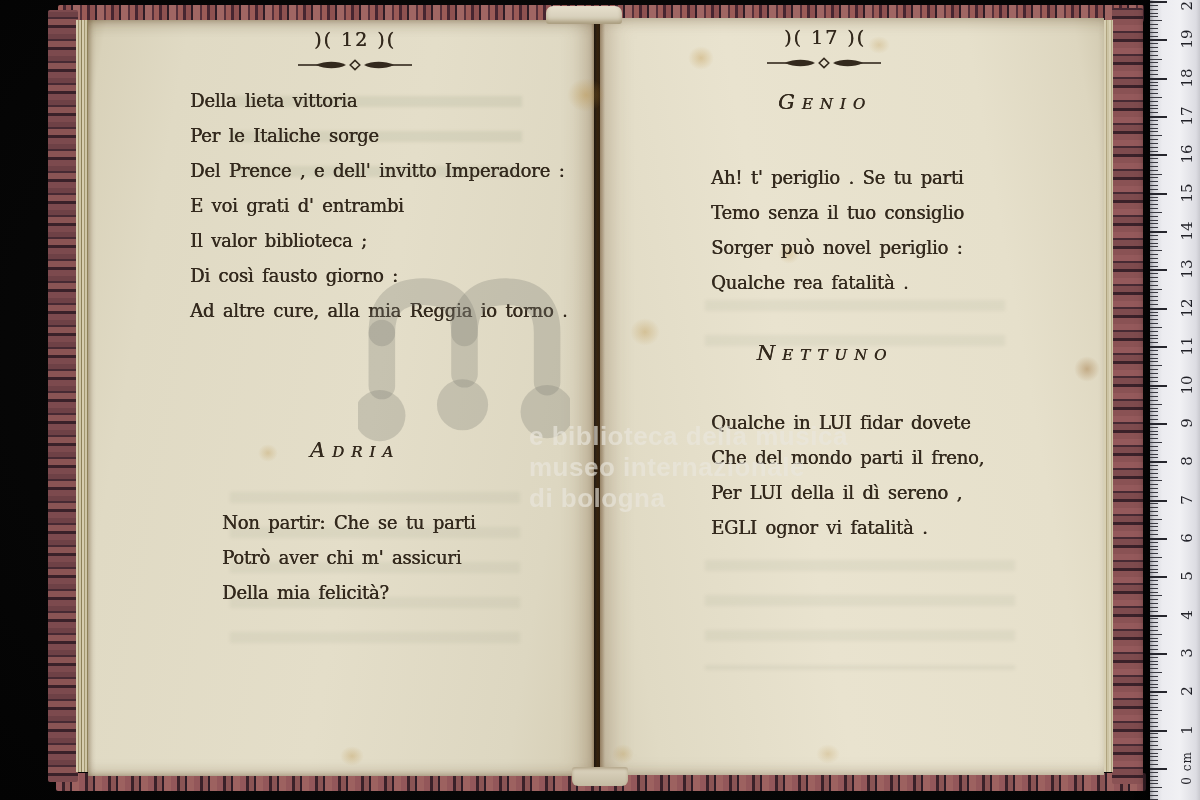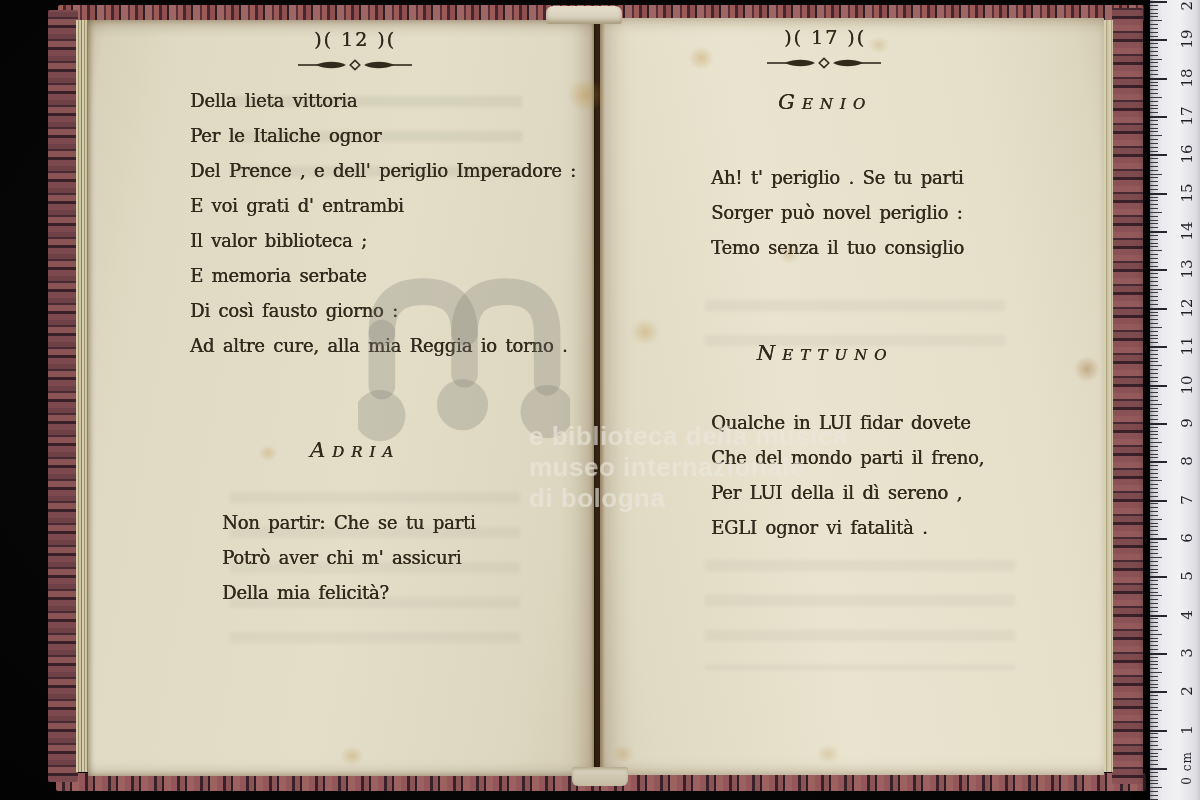--- a/index.html
+++ b/index.html
@@ -106,25 +106,24 @@
       <line x1="0" y1="7" x2="20" y2="7" stroke-width="1.6"></line>
       <path d="M18,7 C27,2.6 40,2.6 48,7 C40,11.4 27,11.4 18,7 Z" stroke-width="0"></path>
       <path d="M57,2.4 L61.8,7 L57,11.6 L52.2,7 Z" fill="none" stroke-width="1.5"></path>
       <path d="M66,7 C74,2.6 87,2.6 96,7 C87,11.4 74,11.4 66,7 Z" stroke-width="0"></path>
       <line x1="94" y1="7" x2="114" y2="7" stroke-width="1.6"></line>
     </g>
   </svg>
 
   <div class="stanza" style="left:190px;top:90px;">
     <div class="vline ink">Della lieta vittoria</div>
-    <div class="vline ink">Per le Italiche ognor</div>
-    <div class="vline ink">Del Prence , e dell' periglio Imperadore :</div>
+    <div class="vline ink">Per le Italiche sorge</div>
+    <div class="vline ink">Del Prence , e dell' invitto Imperadore :</div>
     <div class="vline ink">E voi grati d' entrambi</div>
     <div class="vline ink">Il valor biblioteca ;</div>
-    <div class="vline ink">E memoria serbate</div>
     <div class="vline ink">Di così fausto giorno :</div>
     <div class="vline ink">Ad altre cure, alla mia Reggia io torno .</div>
   </div>
 
   <div class="heading ink" style="left:190px;top:438px;width:330px;">Adria</div>
 
   <div class="stanza" style="left:222px;top:512px;">
     <div class="vline ink">Non partir: Che se tu parti</div>
     <div class="vline ink">Potrò aver chi m' assicuri</div>
     <div class="vline ink">Della mia felicità?</div>
@@ -139,22 +138,23 @@
       <path d="M57,2.4 L61.8,7 L57,11.6 L52.2,7 Z" fill="none" stroke-width="1.5"></path>
       <path d="M66,7 C74,2.6 87,2.6 96,7 C87,11.4 74,11.4 66,7 Z" stroke-width="0"></path>
       <line x1="94" y1="7" x2="114" y2="7" stroke-width="1.6"></line>
     </g>
   </svg>
 
   <div class="heading ink" style="left:710px;top:90px;width:230px;">Genio</div>
 
   <div class="stanza" style="left:711px;top:167px;">
     <div class="vline ink">Ah! t' periglio . Se tu parti</div>
+    <div class="vline ink">Temo senza il tuo consiglio</div>
     <div class="vline ink">Sorger può novel periglio :</div>
-    <div class="vline ink">Temo senza il tuo consiglio</div>
+    <div class="vline ink">Qualche rea fatalità .</div>
   </div>
 
   <div class="heading ink" style="left:710px;top:341px;width:230px;">Nettuno</div>
 
   <div class="stanza" style="left:711px;top:412px;">
     <div class="vline ink">Qualche in LUI fidar dovete</div>
     <div class="vline ink">Che del mondo parti il freno,</div>
     <div class="vline ink">Per LUI della il dì sereno ,</div>
     <div class="vline ink">EGLI ognor vi fatalità .</div>
   </div>

